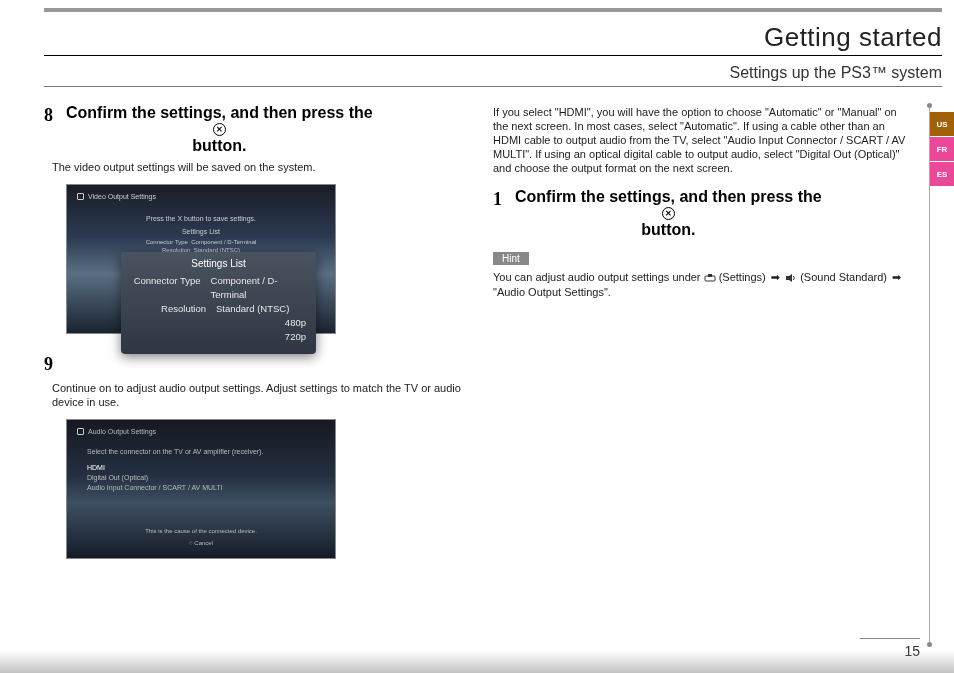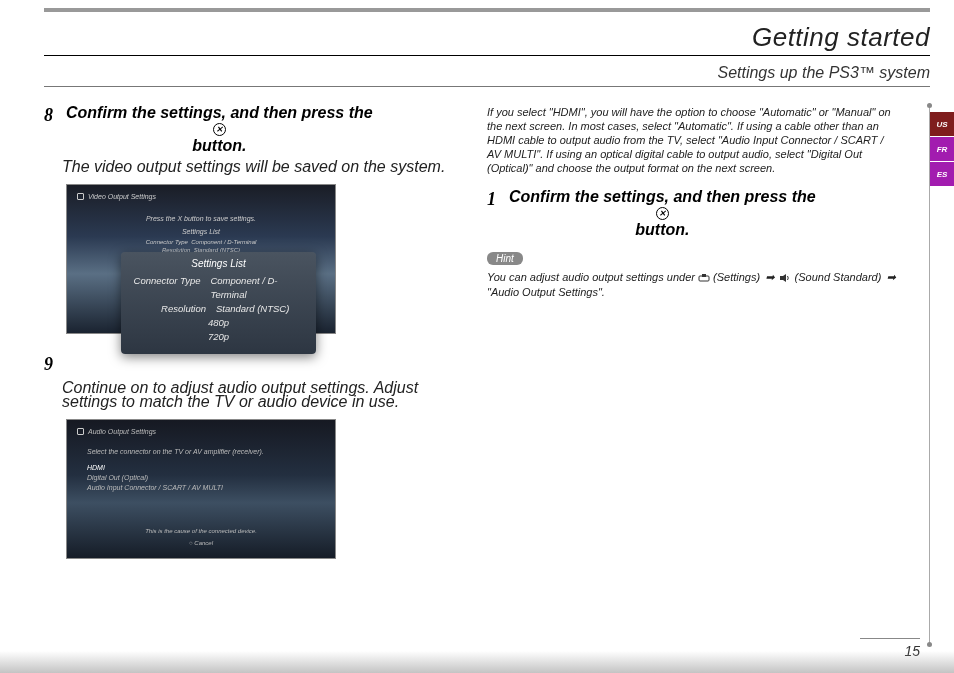--- a/index.html
+++ b/index.html
@@ -1,49 +1,49 @@
 <!DOCTYPE html>
 <html><head>
 <meta charset="utf-8">
 <style>
 * { margin: 0; padding: 0; box-sizing: border-box; }
 body { font-family: Arial, Helvetica, sans-serif; background: #fff; width: 954px; height: 673px; position: relative; overflow: hidden; }
-.page { position: relative; width: 100%; height: 100%; padding: 8px 24px 12px 44px; font-style: italic; }
+.page { position: relative; width: 100%; height: 100%; padding: 8px 12px 12px 44px; }
 .top-rule { height: 4px; background: #999; margin-bottom: 10px; }
 .chapter { text-align: right; font-size: 26px; font-weight: 300; color: #222; font-family: "Helvetica Neue", Arial, sans-serif; letter-spacing: 0.5px; margin-bottom: 2px; }
 .chapter-rule { height: 1px; background: #000; margin-bottom: 8px; }
 .section { text-align: right; font-size: 16px; font-weight: 300; color: #333; margin-bottom: 4px; }
 .section-rule { height: 1px; background: #777; margin-bottom: 18px; }
 .cols { display: flex; gap: 30px; }
 .col { flex: 1; }
 .step { display: flex; margin-bottom: 6px; }
 .step-num { font-family: Georgia, "Times New Roman", serif; font-weight: bold; font-size: 18px; width: 22px; flex-shrink: 0; }
 .step-title { font-weight: bold; font-size: 16px; line-height: 16px; display: flex; flex-wrap: wrap; align-items: center; gap: 2px; flex-direction: column; }
-.step-body { font-size: 16px; color: #222; margin-left: 18px; line-height: 14px; margin-bottom: 10px; }
+.step-body { font-size: 11px; color: #222; margin-left: 8px; line-height: 14px; margin-bottom: 10px; }
 .x-btn { display: inline-flex; width: 13px; height: 13px; border: 1.3px solid #000; border-radius: 50%; align-items: center; justify-content: center; font-size: 8px; line-height: 8px; font-weight: bold; }
 .x-btn::before { content: "✕"; }
 .shot { margin-left: 22px; margin-bottom: 20px; position: relative; }
 .shot-inner { width: 270px; height: 150px; background: linear-gradient(180deg, #1a1d26 0%, #2b3a52 35%, #5a6f84 60%, #1a2330 100%); border: 1px solid #888; position: relative; overflow: visible; font-size: 7px; color: #ccc; }
 .shot-hdr { position: absolute; top: 8px; left: 10px; display: flex; align-items: center; gap: 4px; font-size: 7px; }
 .shot-text-c { position: absolute; width: 100%; text-align: center; }
 .popup { position: absolute; left: 55px; top: 68px; width: 195px; background: linear-gradient(180deg, #4a5460 0%, #2d3642 100%); border-radius: 4px; box-shadow: 0 3px 12px rgba(0,0,0,0.5); padding: 6px 10px 10px 10px; color: #e8e8e8; font-size: 9.5px; }
 .popup-title { text-align: center; font-size: 10px; margin-bottom: 5px; color: #fff; }
 .popup-row { display: flex; gap: 10px; line-height: 14px; }
 .popup-row .lbl { width: 75px; text-align: right; }
-.popup-center { text-align: center; line-height: 14px; }
+.popup-center { text-align: right; line-height: 14px; }
 .shot2 { width: 270px; height: 140px; background: linear-gradient(180deg, #161922 0%, #232f40 40%, #3d4f62 60%, #151c27 100%); border: 1px solid #888; position: relative; font-size: 7px; color: #bbb; }
 .shot2 .line { position: absolute; left: 20px; }
 .col2-intro { font-size: 11px; color: #222; line-height: 14px; margin-bottom: 14px; }
-.hint-pill { display: inline-block; background: #888; color: #fff; font-size: 10px; padding: 1px 9px; border-radius: 6px; margin-bottom: 5px; }
+.hint-pill { display: inline-block; background: #888; color: #fff; font-size: 10px; padding: 1px 9px; border-radius: 0; margin-bottom: 5px; }
 .hint-text { font-size: 11px; color: #222; line-height: 15px; display: block; }
 .icon-inline { display: inline-flex; vertical-align: middle; }
 .arrow { display: inline-block; font-size: 11px; margin: 0 2px; }
 .lang-tabs { position: absolute; right: 0; top: 112px; display: flex; flex-direction: column; }
-.lang { width: 24px; height: 24px; background: #7f1d1d; color: #fff; font-size: 8px; font-weight: bold; display: flex; align-items: center; justify-content: center; margin-bottom: 1px; }
-.lang.inactive { background: #a21caf; }
+.lang { width: 24px; height: 24px; background: #a16207; color: #fff; font-size: 8px; font-weight: bold; display: flex; align-items: center; justify-content: center; margin-bottom: 1px; }
+.lang.inactive { background: #ec4899; }
 .side-line { position: absolute; right: 24px; top: 105px; width: 1px; height: 540px; background: #aaa; }
 .side-line::before, .side-line::after { content: ""; position: absolute; left: -2px; width: 5px; height: 5px; background: #888; border-radius: 50%; }
 .side-line::before { top: -2px; }
 .side-line::after { bottom: -2px; }
 .pagenum { position: absolute; right: 34px; bottom: 14px; font-size: 14px; color: #333; }
 .pagenum-rule { position: absolute; right: 34px; bottom: 34px; width: 60px; height: 1px; background: #888; }
 .fade-bottom { position: absolute; left: 0; right: 0; bottom: 0; height: 22px; background: linear-gradient(180deg, rgba(170,170,170,0) 0%, rgba(170,170,170,0.7) 100%); }
 .mini-gear { width: 7px; height: 7px; border: 1px solid #ccc; border-radius: 1px; display: inline-block; }
 </style>
 </head>

